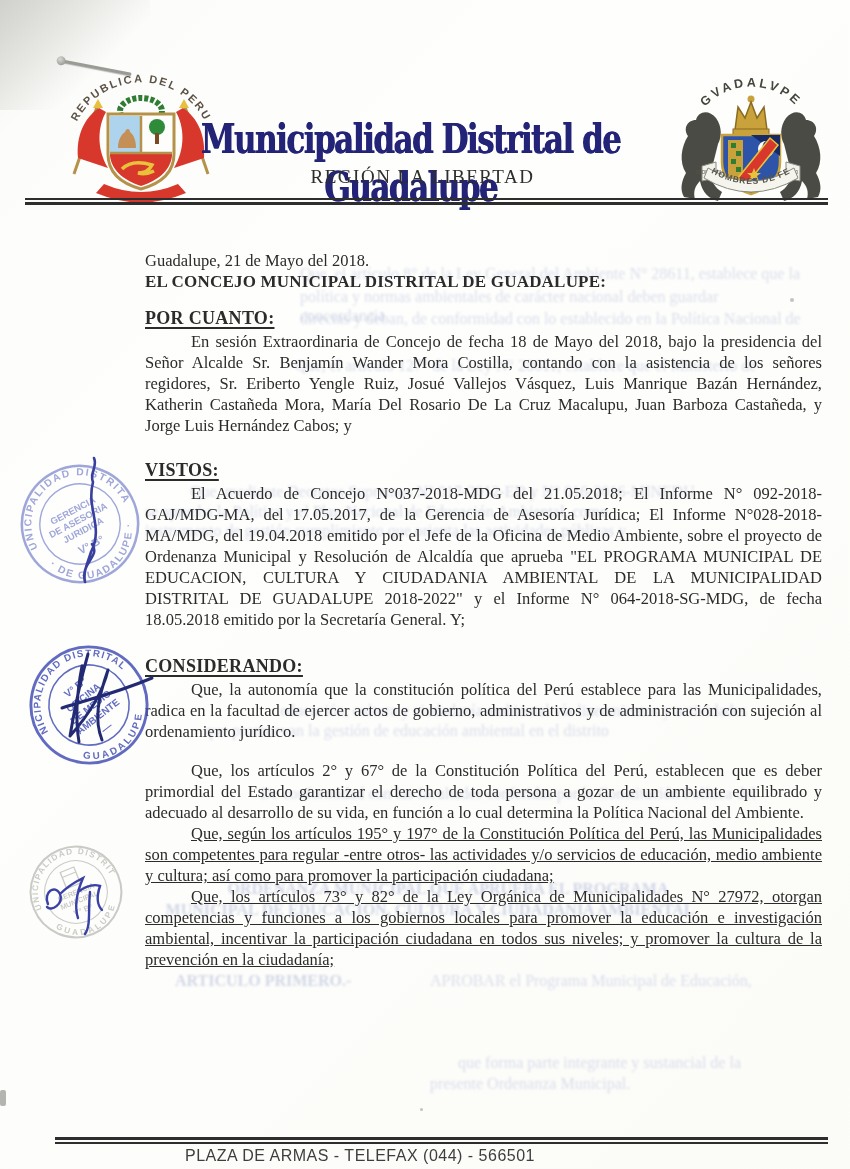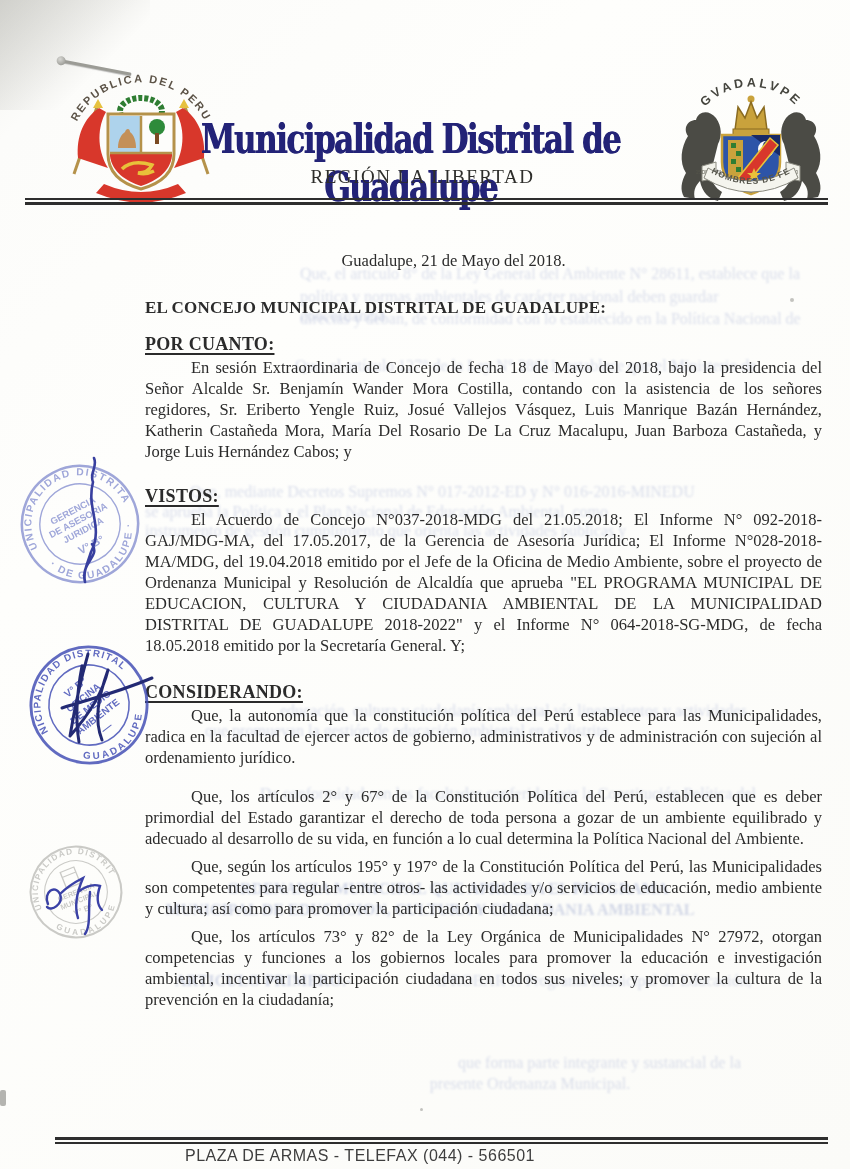--- a/index.html
+++ b/index.html
@@ -23,27 +23,27 @@
           font-weight:normal;font-size:19px;letter-spacing:1.5px;color:#2e2e2b;}
   .rule-top{position:absolute;left:25px;top:198px;width:803px;border-top:2px solid #2e2e2e;}
   .rule-top::after{content:"";display:block;margin-top:2px;border-top:3px solid #2e2e2e;}
   .seal{position:absolute;}
 
   
   .doc{position:absolute;left:145px;top:230px;width:677px;font-size:16.5px;line-height:21px;
        text-align:justify;z-index:2;}
   .doc-title{text-align:center;font-weight:bold;font-size:17.5px;margin:8px 0 0 0;letter-spacing:.2px;}
   .u{text-decoration:underline;text-decoration-thickness:2px;text-underline-offset:3px;}
-  .dateline{text-align:center;padding-right:60px;margin-top:20px;}
-  .addressee{font-weight:bold;font-size:17px;margin-top:26px;letter-spacing:.2px;}
+  .dateline{text-align:left;padding-right:60px;margin-top:20px;}
+  .addressee{font-weight:bold;font-size:17px;letter-spacing:.2px;}
   .sec-h{font-weight:bold;font-size:18px;margin:0;letter-spacing:.3px;}
   .mt16{margin-top:16px;} .mt24{margin-top:24px;} .mt26{margin-top:26px;}
   .para{margin:2px 0 0 0;text-indent:46px;}
   .para+.para{margin-top:18px;}
-  .para.g12{margin-top:7px;}
+  .para.g12{margin-top:0;text-decoration:underline;}
 
   
   .ghost{position:absolute;z-index:1;color:#7585bd;opacity:.26;filter:blur(1.2px);
          font-size:16px;line-height:19px;pointer-events:none;}
   .ghost.b{font-weight:bold;opacity:.3;color:#7182bb;}
   .ghost.c{text-align:center;}
 
   
   .stamp{position:absolute;z-index:3;overflow:visible;}
   .st1{color:#5b68c0;opacity:.58;}

